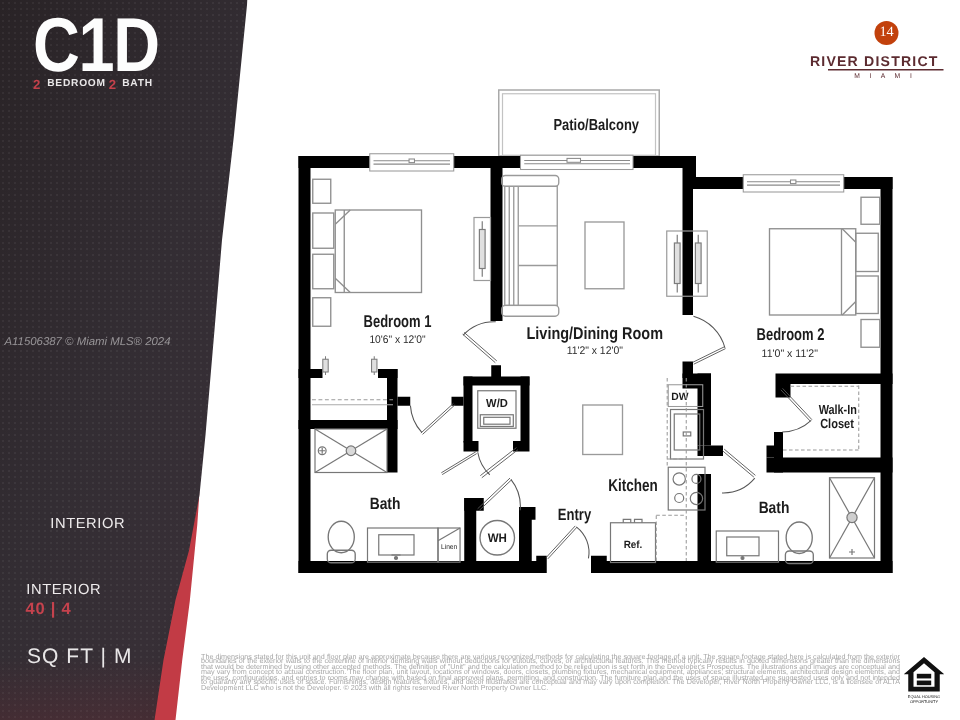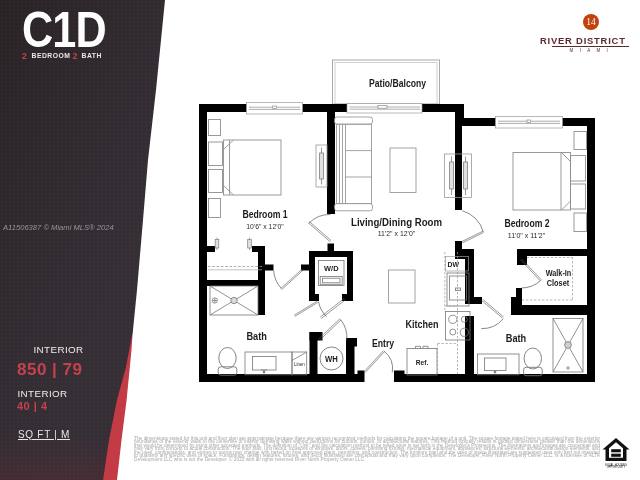--- a/index.html
+++ b/index.html
@@ -376,26 +376,25 @@
 <div class="abs" style="left:0;top:51px;width:140px;height:10px;font-weight:bold;">
 <span class="abs" style="left:22px;top:-0.5px;font-size:8.8px;color:#c4414b;">2</span>
 <span class="abs" style="left:31.5px;top:0.8px;font-size:6.8px;letter-spacing:0.5px;color:#e9e7e8;">BEDROOM</span>
 <span class="abs" style="left:72.5px;top:-0.5px;font-size:8.8px;color:#c4414b;">2</span>
 <span class="abs" style="left:81.5px;top:0.8px;font-size:6.8px;letter-spacing:0.5px;color:#e9e7e8;">BATH</span>
     </div>
 
 <div class="abs" style="left:3px;top:223px;font-size:7.6px;color:#979497;font-style:italic;">A11506387 © Miami MLS® 2024</div>
 
 <div class="abs" style="left:17.5px;top:344px;font-size:9.8px;letter-spacing:0.4px;color:#efeced;padding-left:16px;">INTERIOR</div>
-<div class="abs" style="left:17px;top:360px;font-size:17px;font-weight:bold;letter-spacing:0.5px;color:#c5424d;">850&nbsp;|&nbsp;79</div>
 
 <div class="abs" style="left:17.5px;top:388px;font-size:9.8px;letter-spacing:0.4px;color:#efeced;">INTERIOR</div>
 <div class="abs" style="left:17px;top:399.5px;font-size:11px;font-weight:bold;letter-spacing:0.5px;color:#c5424d;">40&nbsp;|&nbsp;4</div>
 
-<div class="abs" style="left:18px;top:428.5px;font-size:10px;letter-spacing:0.7px;color:#e8e6e7;text-decoration:underline;">SQ FT | M</div>
+<div class="abs" style="left:18px;top:428.5px;font-size:14px;letter-spacing:0.7px;color:#e8e6e7;">SQ FT | M</div>
 
 <div class="abs" style="left:540px;top:12px;width:100px;">
 
   <div style="position:absolute;left:43px;top:2px;width:16px;height:16px;border-radius:50%;background:#c2410c;color:#fff;
     font-family:'Liberation Serif',serif;font-size:9.5px;text-align:center;line-height:16.5px;">14</div>
 
   <div style="position:absolute;left:0px;top:23px;width:100px;text-align:left;font-size:9.4px;font-weight:bold;letter-spacing:0.8px;color:#5c2b30;">RIVER DISTRICT</div>
 
   <div style="position:absolute;left:12px;top:33.6px;width:77px;height:1px;background:#5c2b30;"></div>
 

